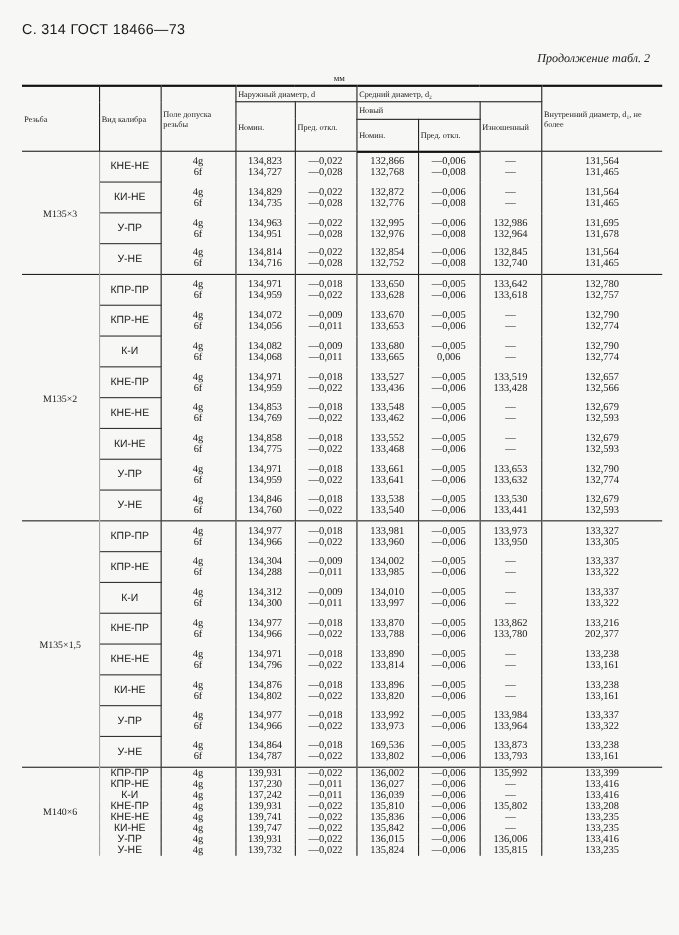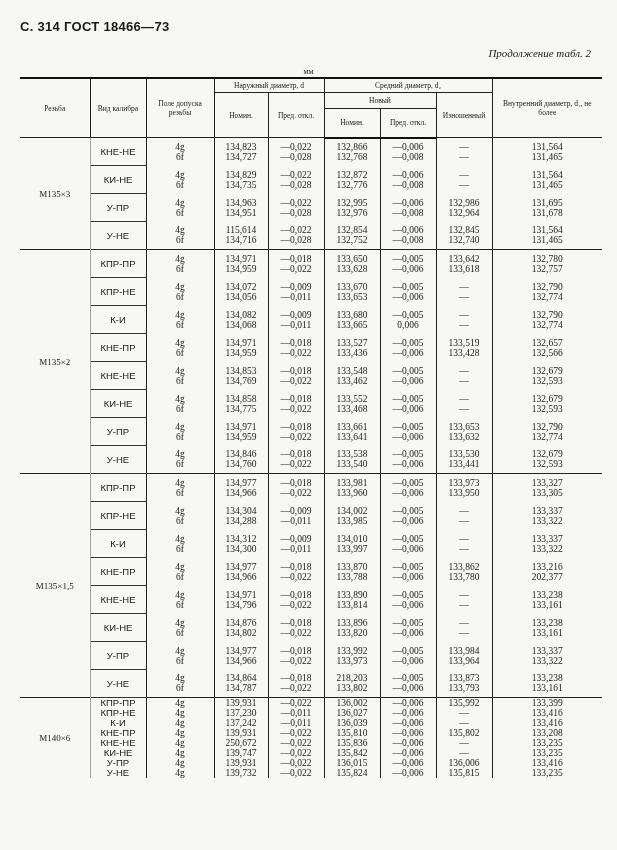--- a/index.html
+++ b/index.html
@@ -1,27 +1,27 @@
 <!DOCTYPE html>
 <html><head>
 <meta charset="utf-8">
 <style>
   html, body { margin: 0; padding: 0; }
   body {
     width: 617px; height: 850px; background: #f7f7f6; color: #1a1a1a;
     font-family: "Liberation Serif", serif; position: relative; overflow: hidden;
   }
-  .page-header { position: absolute; left: 20px; top: 19px; font-family: "Liberation Sans", sans-serif; font-weight: bold; font-size: 13px; letter-spacing: 0.3px; }
+  .page-header { position: absolute; left: 20px; top: 19px; font-family: "Liberation Sans", sans-serif; font-weight: normal; font-size: 13px; letter-spacing: 0.3px; }
   .continuation { position: absolute; right: 26px; top: 47px; font-style: italic; font-size: 11px; }
   .units { position: absolute; left: 0; width: 617px; top: 67px; text-align: center; font-size: 8px; }
   table.gost {
     position: absolute; left: 20px; top: 77px; width: 582px;
     border-collapse: collapse; table-layout: fixed; font-size: 9.5px;
   }
-  table.gost th { font-weight: normal; font-size: 7.5px; line-height: 9px; border: 1px solid #222; padding: 2px 2px; vertical-align: middle; text-align: center; }
+  table.gost th { font-weight: normal; font-size: 7.5px; line-height: 9px; border: 1px solid #222; padding: 2px 2px; vertical-align: middle; text-align: left; }
   table.gost thead tr:first-child th { border-top: 2px solid #111; }
   table.gost thead tr:last-child th { border-bottom: 2px solid #111; }
   table.gost td { border-left: 1px solid #222; border-right: 1px solid #222; padding: 0; text-align: center; vertical-align: middle; line-height: 10px; }
   table.gost td.thread { border: none; border-right: 1px solid #a3a3a3; font-size: 9px; text-align: center; }
   table.gost td.gtype { border-top: 1px solid #333; border-bottom: 1px solid #333; font-family: "Liberation Sans", sans-serif; font-size: 9.5px; height: 27px; }
   table.gost tbody.group td { height: 27px; }
   table.gost tbody.group { border-bottom: 1px solid #222; }
   table.gost tbody.last td { height: 10px; }
   table.gost tbody.last td.gtype { height: 10px; border: none; font-size: 9.5px; }
   .stack span { display: block; }
@@ -163,21 +163,21 @@
           <span class="num">131,678</span>
         </td>
       </tr>
       <tr>
         <td class="gtype">У-НЕ</td>
         <td class=" stack">
           <span class="num">4g</span>
           <span class="num">6f</span>
         </td>
         <td class=" stack">
-          <span class="num">115,614</span>
+          <span class="num">134,814</span>
           <span class="num">134,716</span>
         </td>
         <td class=" stack">
           <span class="num">—0,022</span>
           <span class="num">—0,028</span>
         </td>
         <td class=" stack">
           <span class="num">132,854</span>
           <span class="num">132,752</span>
         </td>
@@ -673,21 +673,21 @@
         </td>
         <td class=" stack">
           <span class="num">134,864</span>
           <span class="num">134,787</span>
         </td>
         <td class=" stack">
           <span class="num">—0,018</span>
           <span class="num">—0,022</span>
         </td>
         <td class=" stack">
-          <span class="num">218,203</span>
+          <span class="num">169,536</span>
           <span class="num">133,802</span>
         </td>
         <td class=" stack">
           <span class="num">—0,005</span>
           <span class="num">—0,006</span>
         </td>
         <td class=" stack">
           <span class="num">133,873</span>
           <span class="num">133,793</span>
         </td>
@@ -735,21 +735,21 @@
         <td class="num">139,931</td>
         <td class="num">—0,022</td>
         <td class="num">135,810</td>
         <td class="num">—0,006</td>
         <td class="num">135,802</td>
         <td class="last-col num">133,208</td>
       </tr>
       <tr>
         <td class="gtype">КНЕ-НЕ</td>
         <td class="num">4g</td>
-        <td class="num">250,672</td>
+        <td class="num">139,741</td>
         <td class="num">—0,022</td>
         <td class="num">135,836</td>
         <td class="num">—0,006</td>
         <td class="num">—</td>
         <td class="last-col num">133,235</td>
       </tr>
       <tr>
         <td class="gtype">КИ-НЕ</td>
         <td class="num">4g</td>
         <td class="num">139,747</td>

